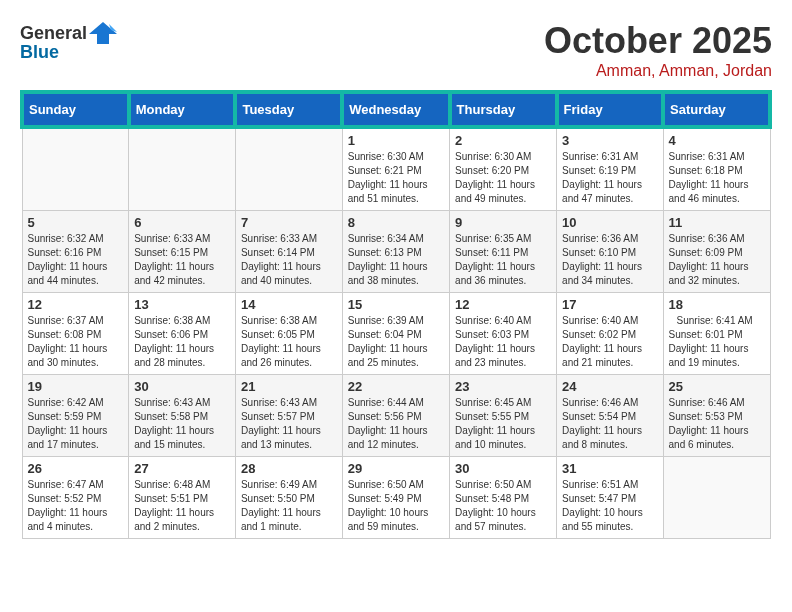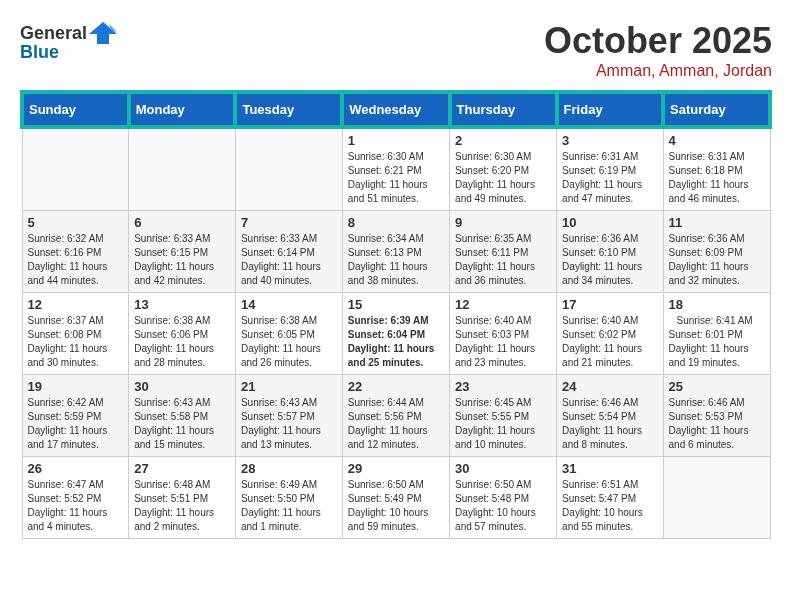--- a/index.html
+++ b/index.html
@@ -166,21 +166,21 @@
 Daylight: 11 hours
 and 30 minutes.</span></td>
         <td><span class="day-number">13</span><span class="day-info" style="white-space: pre-line;">Sunrise: 6:38 AM
 Sunset: 6:06 PM
 Daylight: 11 hours
 and 28 minutes.</span></td>
         <td><span class="day-number">14</span><span class="day-info" style="white-space: pre-line;">Sunrise: 6:38 AM
 Sunset: 6:05 PM
 Daylight: 11 hours
 and 26 minutes.</span></td>
-        <td><span class="day-number">15</span><span class="day-info" style="white-space: pre-line; font-weight: bold;">Sunrise: 6:39 AM
+        <td><span class="day-number">15</span><span class="day-info" style="white-space: pre-line;">Sunrise: 6:39 AM
 Sunset: 6:04 PM
 Daylight: 11 hours
 and 25 minutes.</span></td>
         <td><span class="day-number">12</span><span class="day-info" style="white-space: pre-line;">Sunrise: 6:40 AM
 Sunset: 6:03 PM
 Daylight: 11 hours
 and 23 minutes.</span></td>
         <td><span class="day-number">17</span><span class="day-info" style="white-space: pre-line;">Sunrise: 6:40 AM
 Sunset: 6:02 PM
 Daylight: 11 hours

